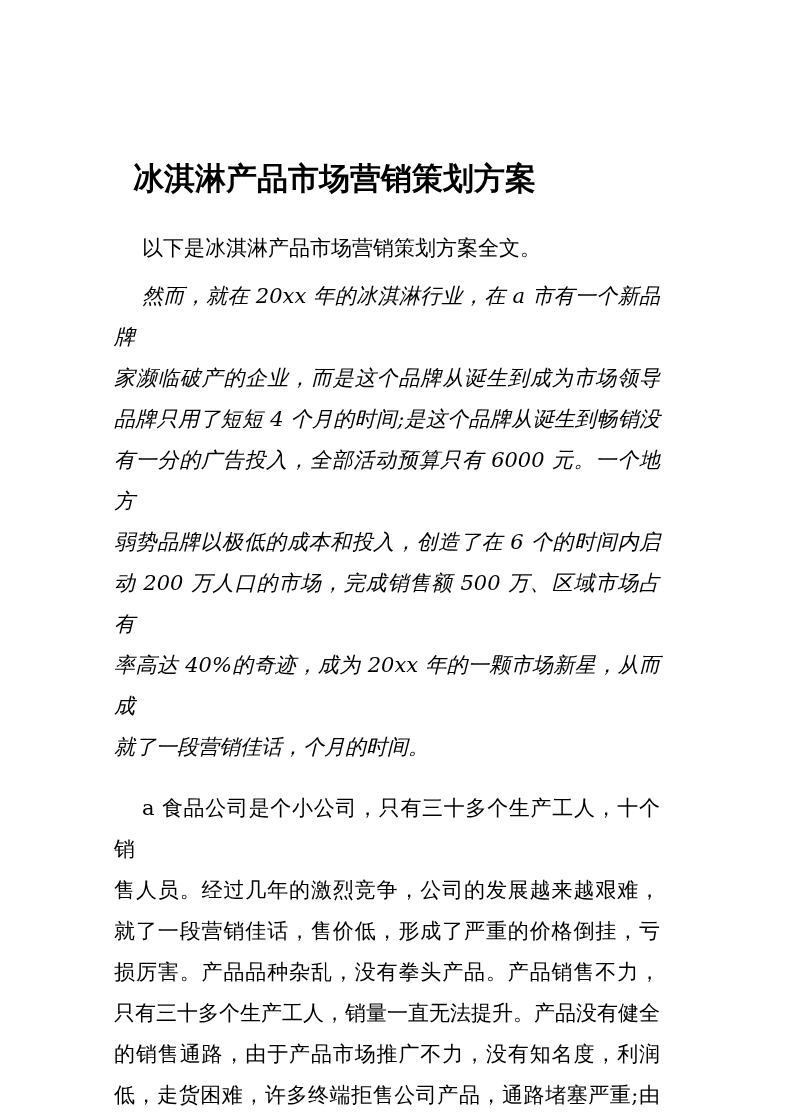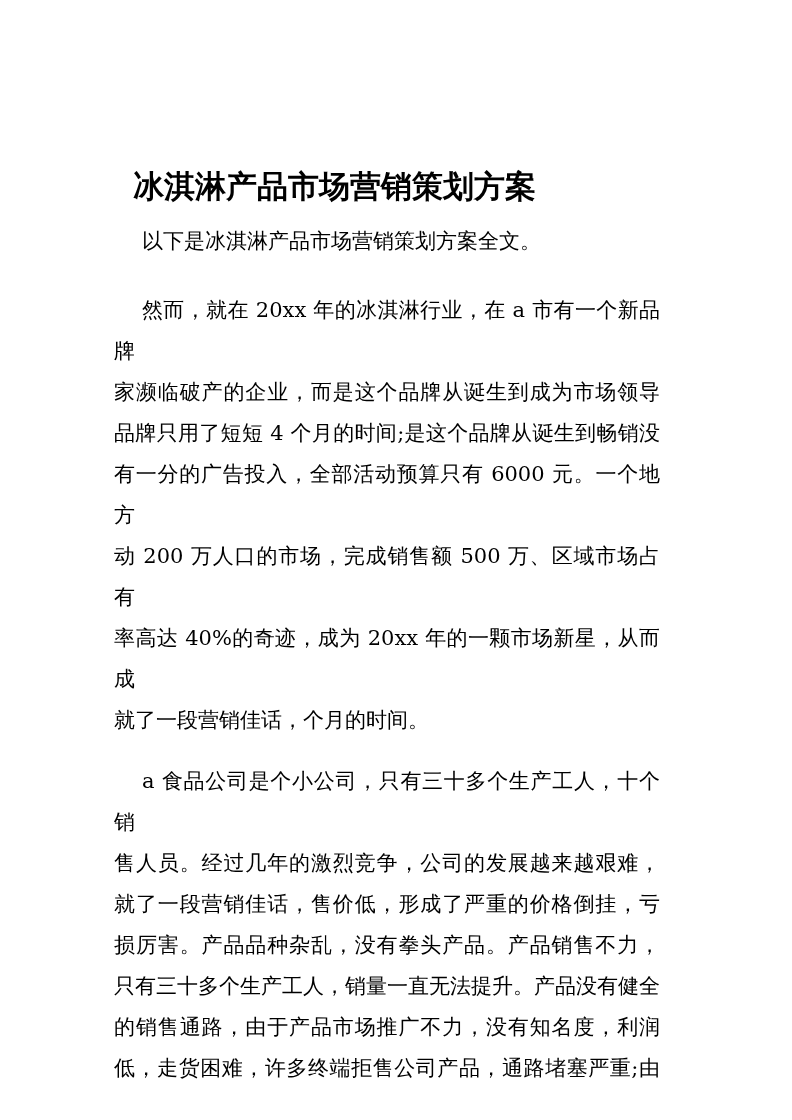--- a/index.html
+++ b/index.html
@@ -16,64 +16,66 @@
     font-family: "DejaVu Serif", "Liberation Serif", serif;
     overflow: hidden;
   }
   .content {
     position: absolute;
     left: 114px;
     top: 148px;
     width: 546px;
   }
   .doc-title {
-    margin: 16px 0 0 19px;
+    margin: 8px 0 0 19px;
     font-size: 31px;
     font-weight: bold;
     line-height: 44px;
     white-space: nowrap;
   }
   .line {
     margin: 0;
     font-size: 21px;
     line-height: 41px;
     text-align: justify;
     text-align-last: justify;
   }
   .line.nj {
     text-align-last: left;
   }
   .line.ind {
     text-indent: 28px;
   }
   .intro {
-    margin-top: 13px;
+    margin-top: 28px;
   }
   .para-2 {
-    margin-top: 28px;
+    margin-top: 7px;
+    font-style: italic;
   }
   .para-3 {
     margin-top: 20px;
   }
 </style>
 </head>
 <body>
 
 <div class="page">
   <div class="content">
 
     <h1 class="doc-title">冰淇淋产品市场营销策划方案</h1>
 
     <p class="line ind nj intro">以下是冰淇淋产品市场营销策划方案全文。</p>
 
     <div class="para-2">
       <p class="line ind">然而，就在 20xx 年的冰淇淋行业，在 a 市有一个新品牌</p>
       <p class="line">家濒临破产的企业，而是这个品牌从诞生到成为市场领导</p>
       <p class="line">品牌只用了短短 4 个月的时间;是这个品牌从诞生到畅销没</p>
       <p class="line">有一分的广告投入，全部活动预算只有 6000 元。一个地方</p>
+      <p class="line">弱势品牌以极低的成本和投入，创造了在 6 个的时间内启</p>
       <p class="line">动 200 万人口的市场，完成销售额 500 万、区域市场占有</p>
       <p class="line">率高达 40%的奇迹，成为 20xx 年的一颗市场新星，从而成</p>
       <p class="line nj">就了一段营销佳话，个月的时间。</p>
     </div>
 
     <div class="para-3">
       <p class="line ind">a 食品公司是个小公司，只有三十多个生产工人，十个销</p>
       <p class="line">售人员。经过几年的激烈竞争，公司的发展越来越艰难，</p>
       <p class="line">就了一段营销佳话，售价低，形成了严重的价格倒挂，亏</p>
       <p class="line">损厉害。产品品种杂乱，没有拳头产品。产品销售不力，</p>

